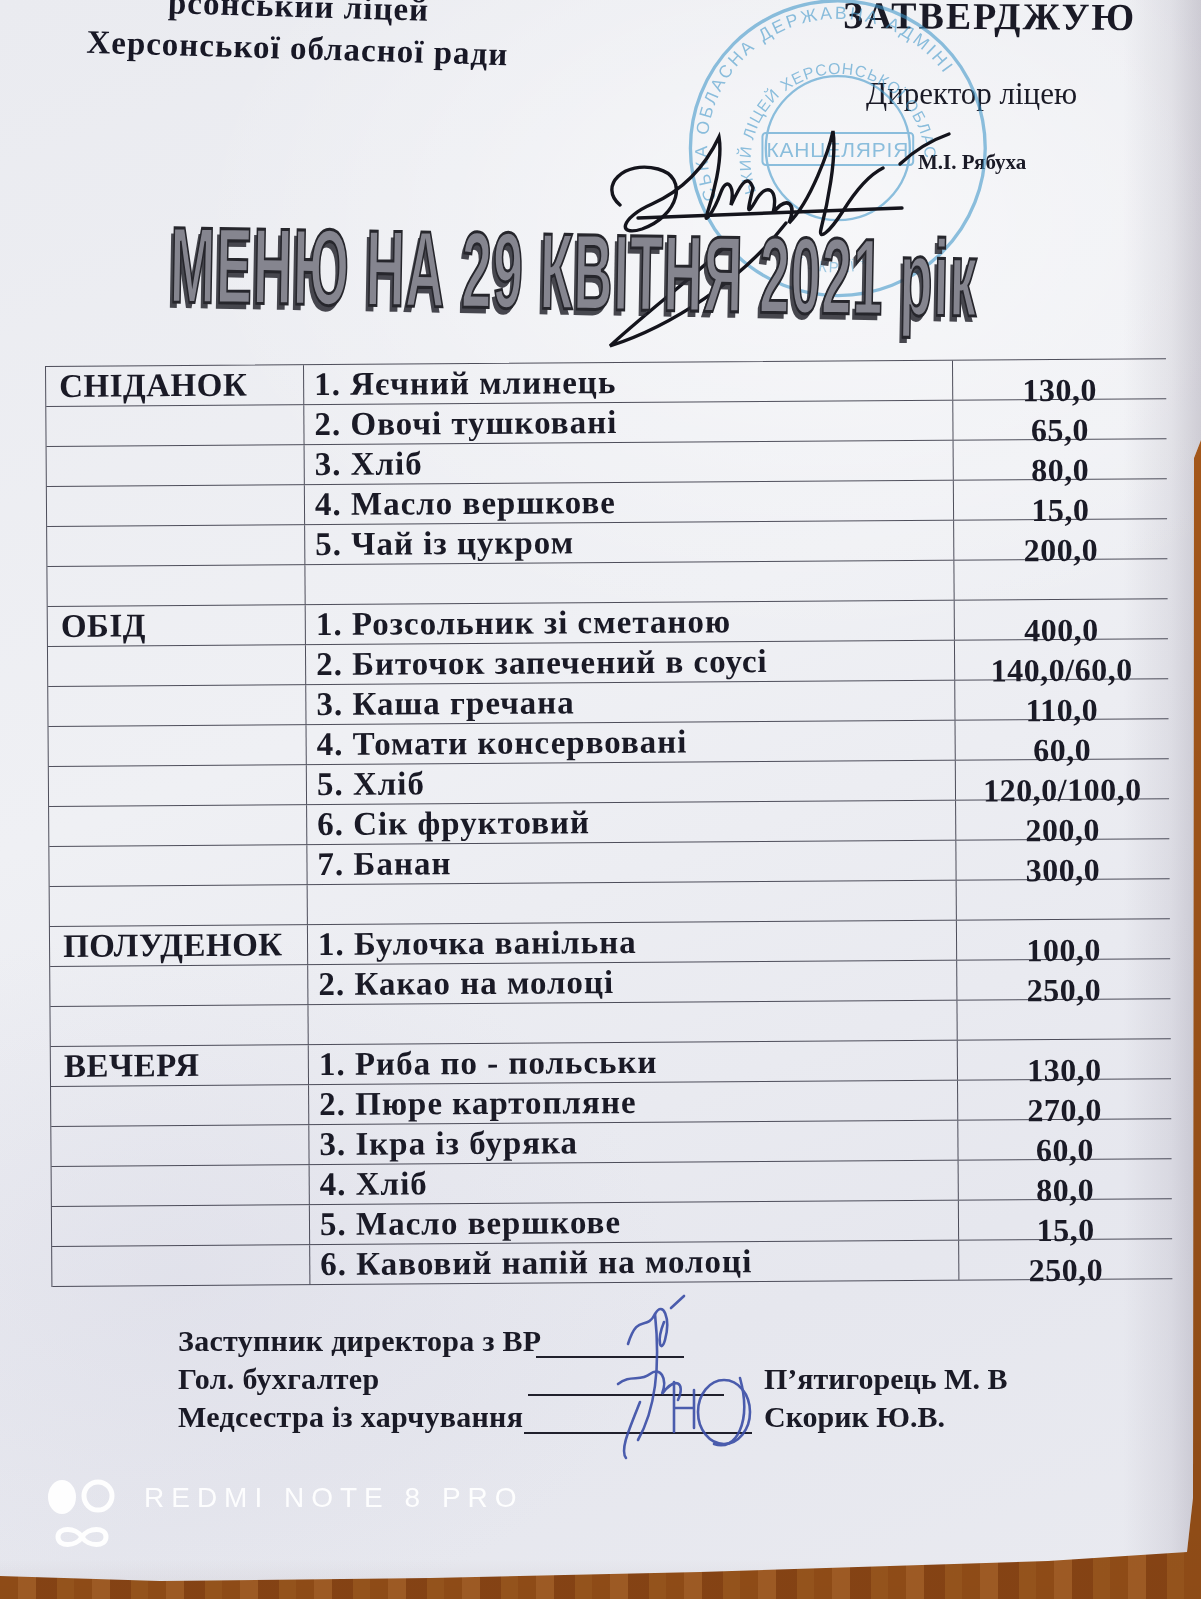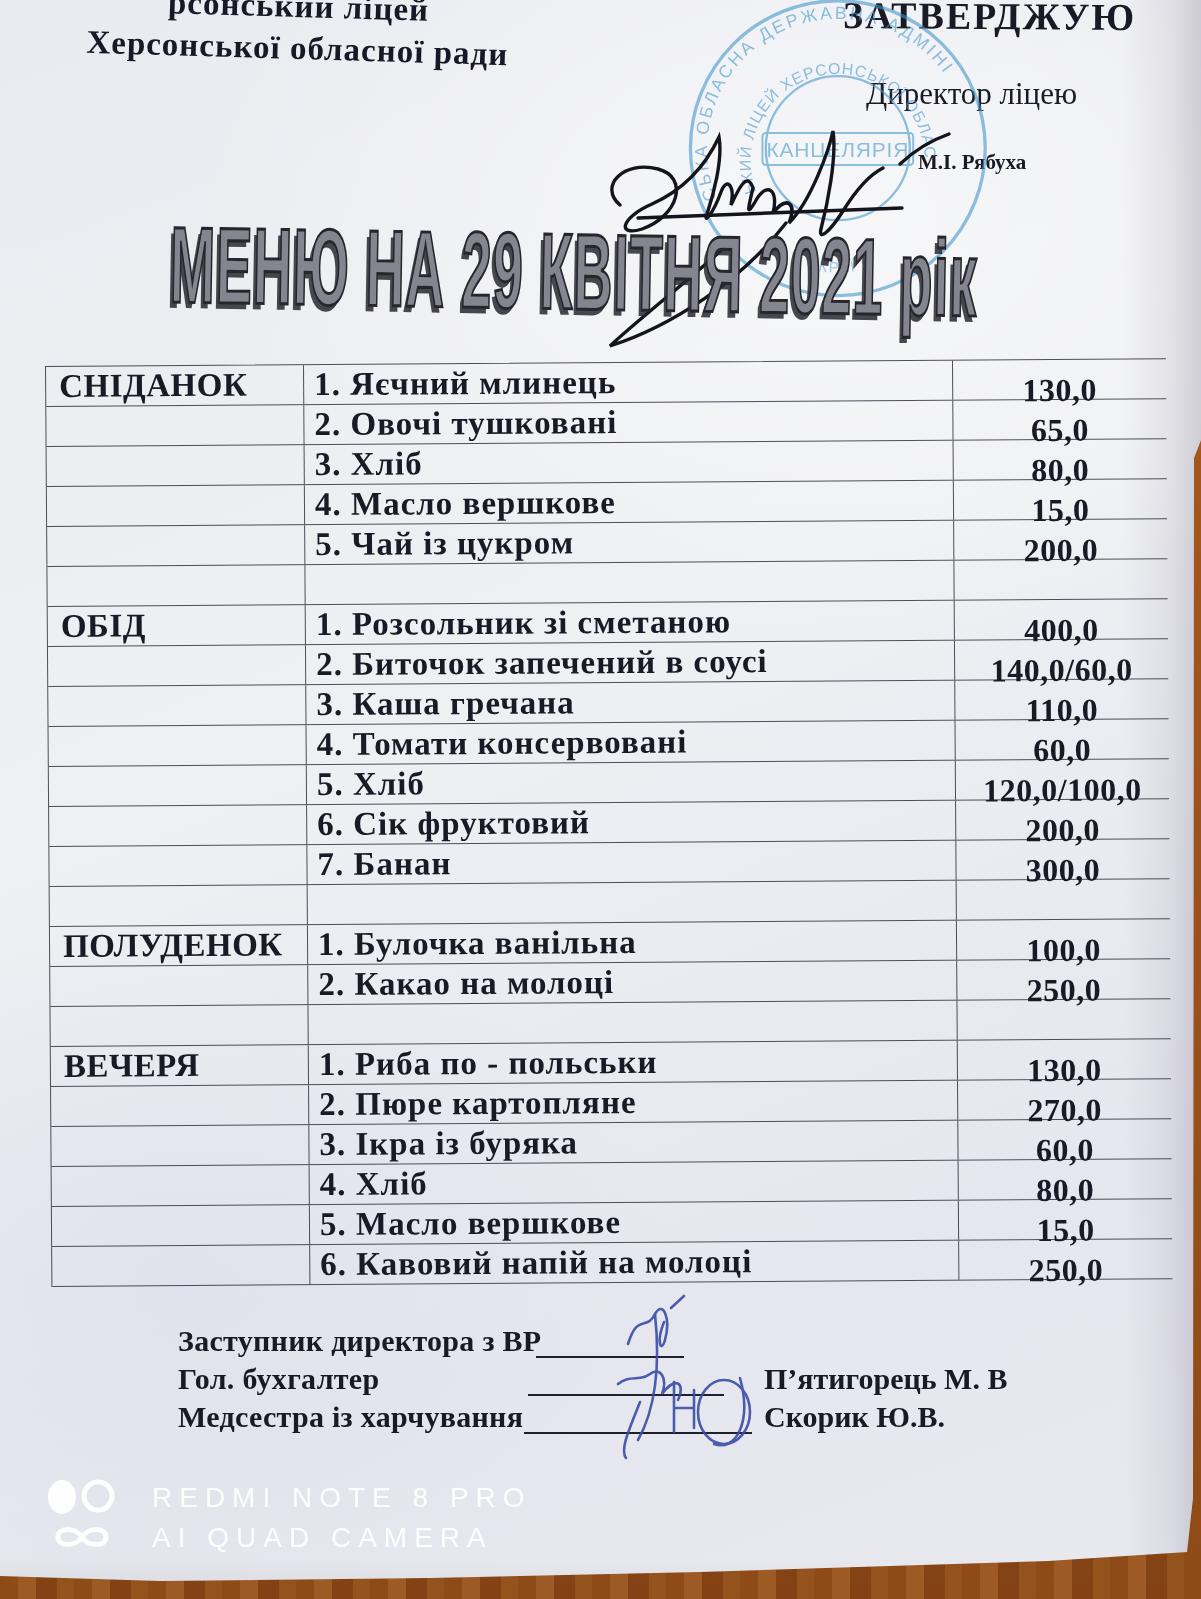--- a/index.html
+++ b/index.html
@@ -65,21 +65,21 @@
   .sig-block{position:absolute; left:142px; top:1320px; width:960px; font-weight:bold; font-size:30px;}
   .sig-row{display:grid; grid-template-columns:382px 238px auto; height:38px; align-items:end;}
   .sig-row .role{white-space:nowrap; letter-spacing:.3px;margin-left:36px;}
   .sig-row .sline{height:30px; border-bottom:2.5px solid #20202c;}
   .sig-row:nth-child(1) .sline{width:148px; margin-left:12px;}
   .sig-row:nth-child(2) .sline{width:196px; margin-left:4px;}
   .sig-row:nth-child(3) .sline{width:228px; margin-left:0;}
   .sig-row .sname{white-space:nowrap; padding-left:2px;}
   .sig-blue{position:absolute; left:478px; top:1282px; width:320px; height:200px;}
   
-  .watermark{position:absolute; left:46px; top:1478px; display:flex; gap:28px; align-items:flex-start; color:rgba(255,255,255,.93);}
+  .watermark{position:absolute; left:46px; top:1478px; display:flex; gap:20px; align-items:flex-start; color:rgba(255,255,255,.93);}
   .wm-logo{width:78px; height:78px; flex:0 0 auto;}
   .wm-text{font-family:"Liberation Sans", sans-serif; font-size:28px; letter-spacing:7px; line-height:40px; white-space:nowrap; font-weight:400;}
 </style>
 </head>
 <body>
 
 <div class="photo">
   <div class="paper">
 
     <div class="org">
@@ -322,18 +322,17 @@
     </svg>
 
     <div class="watermark">
       <svg class="wm-logo" viewBox="0 0 78 78">
         <ellipse cx="16" cy="19" rx="14" ry="17" fill="rgba(255,255,255,.95)"></ellipse>
         <circle cx="52" cy="18" r="14" fill="none" stroke="rgba(255,255,255,.95)" stroke-width="5"></circle>
         <path d="M 36,59 C 30,49 12,49 12,59 C 12,69 30,69 36,59 C 42,49 60,49 60,59 C 60,69 42,69 36,59 Z" fill="none" stroke="rgba(255,255,255,.95)" stroke-width="5"></path>
       </svg>
       <div class="wm-text">
         <div>REDMI NOTE 8 PRO</div>
-        <div>AI QUAD CAMERA</div>
       </div>
     </div>
 
   </div>
 </div>
 
 </body></html>

